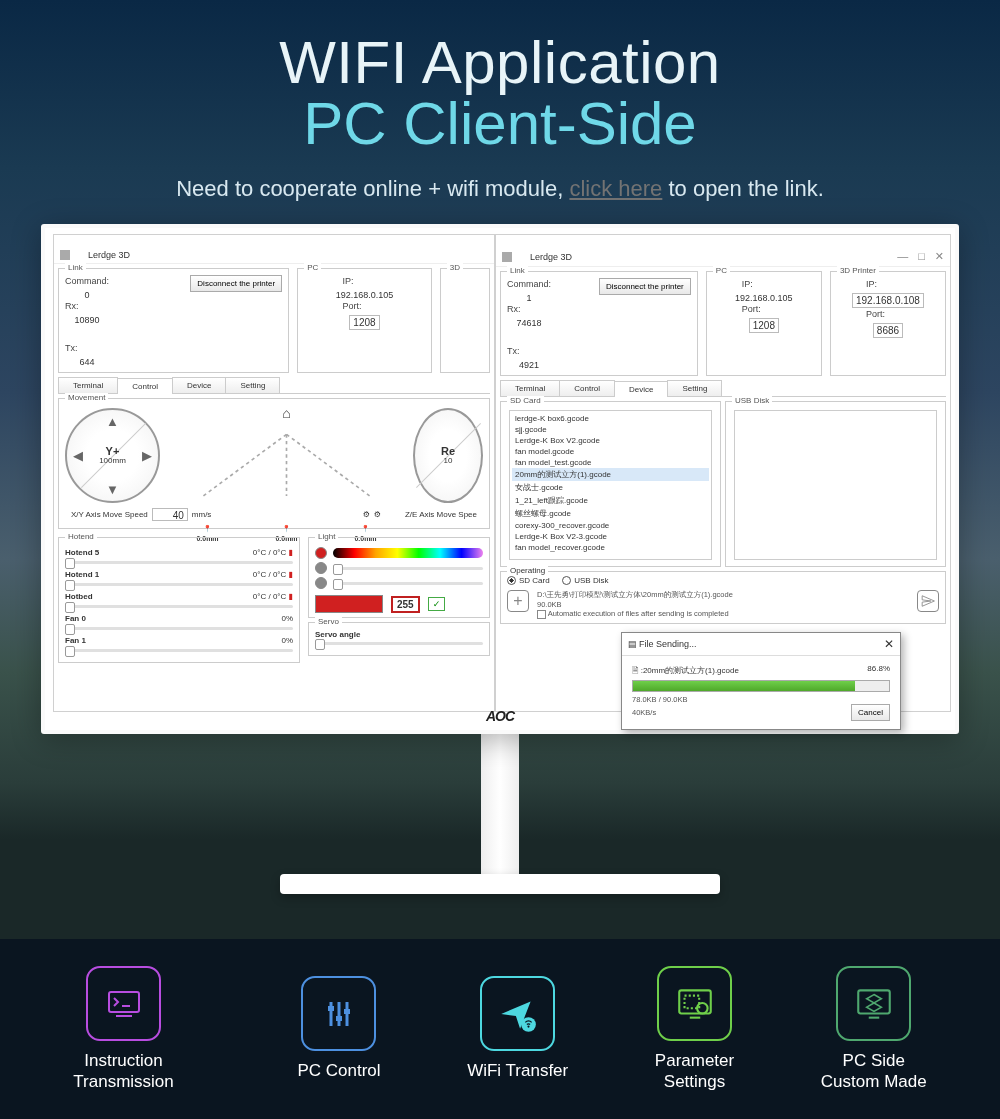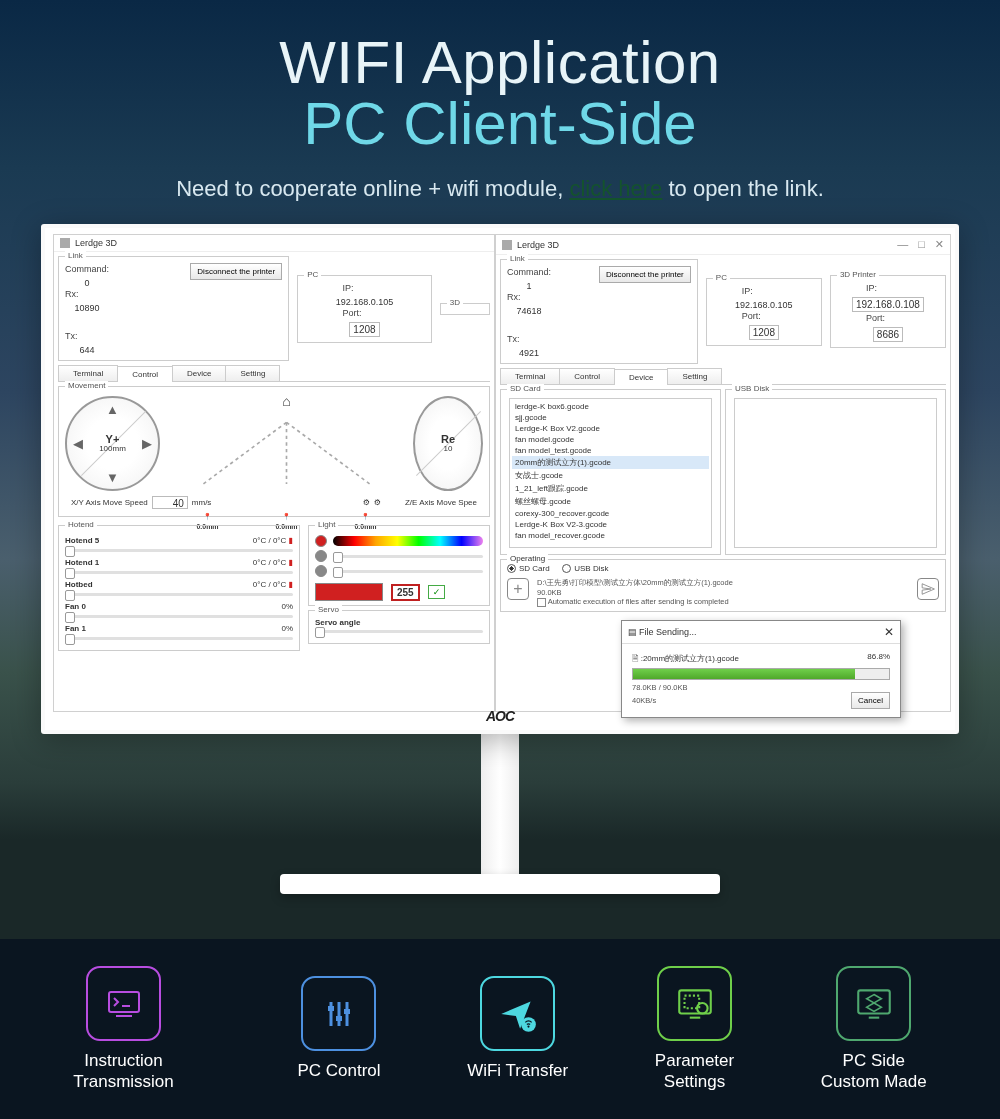--- a/index.html
+++ b/index.html
@@ -3,35 +3,35 @@
 <meta charset="utf-8">
 <style>
 * { box-sizing: border-box; margin: 0; padding: 0; }
 body { width: 1000px; height: 1119px; overflow: hidden; font-family: Arial, sans-serif; position: relative; }
 .bg { position: absolute; inset: 0; background: linear-gradient(180deg, #0a2845 0%, #1a3a52 15%, #2d4560 35%, #4a5f6d 50%, #3a524b 60%, #2a3d3a 70%, #1a2828 75%); }
 .bg::before { content:""; position:absolute; inset:0; background-image: radial-gradient(white 0.5px, transparent 0.5px); background-size: 30px 30px; opacity: 0.25; }
 .hero { position: relative; text-align: center; padding-top: 28px; color: #e8f4f8; }
 .hero h1 { font-size: 60px; font-weight: 300; letter-spacing: 0.5px; }
 .hero h2 { font-size: 60px; font-weight: 400; color: #6fd8e8; margin-top: -8px; }
 .subtitle { font-size: 22px; color: #d8e8f0; margin-top: 18px; }
-.subtitle a { color: #14532d; text-decoration: underline; }
+.subtitle a { color: #737373; text-decoration: underline; }
 .monitor { position: relative; width: 918px; margin: 22px auto 0; }
 .screen { background: #fff; border: 4px solid #fafafa; border-radius: 3px; height: 510px; position: relative; box-shadow: 0 5px 30px rgba(0,0,0,0.3); }
 .neck { width: 38px; height: 140px; background: linear-gradient(90deg,#eee,#fff,#eee); margin: 0 auto; }
 .base { width: 440px; height: 20px; background: #fff; margin: 0 auto; border-radius: 4px; box-shadow: 0 4px 10px rgba(0,0,0,0.25); }
 .brand { position:absolute; bottom:6px; left:50%; transform:translateX(-50%); font-weight:700; font-style:italic; font-size:14px; color:#222; letter-spacing:-1px;}
 .win { position: absolute; background: #fff; border: 1px solid #d0d0d0; font-size: 9px; color: #333; }
 .win1 { left: 8px; top: 6px; width: 442px; height: 478px; }
 .win2 { left: 450px; top: 6px; width: 456px; height: 478px; }
-.titlebar { display:flex; align-items:center; gap:5px; padding:3px 6px; border-bottom:1px solid #eee; }
+.titlebar { display:flex; align-items:center; gap:18px; padding:3px 6px; border-bottom:1px solid #eee;margin-top:12px; }
 .ticon { width:10px; height:10px; background:#aaa; }
 .wbtns { margin-left:auto; display:flex; gap:10px; color:#888; font-size:11px; }
 .grp { border:1px solid #ccc; margin:4px; padding:6px 6px 4px; position:relative; }
 .grp > .legend { position:absolute; top:-6px; left:6px; background:#fff; padding:0 3px; font-size:8px; color:#555; }
-.toprow { display:flex; gap:0;align-items:center; }
+.toprow { display:flex; gap:0; }
 .linkbox { flex:1.8; }
 .pcbox, .prbox { flex:1; }
 .kv { display:flex; gap:4px; align-items:center; margin:1px 0;flex-direction:column; }
 .kv label { min-width:44px; color:#444; }
 .inp { border:1px solid #bbb; padding:0 3px; height:13px; line-height:13px; font-size:10px; background:#fff; flex:1; min-width:0; }
 .btn { border:1px solid #aaa; background:linear-gradient(#fff,#e8e8e8); padding:3px 6px; font-size:8px; cursor:pointer; }
 .tabs { display:flex; border-bottom:1px solid #ccc; margin:0 4px; }
 .tab { border:1px solid #ccc; border-bottom:none; padding:3px 14px; font-size:8px; background:linear-gradient(#fff,#eee); margin-right:-1px; cursor:pointer; }
 .tab.active { background:#fff; position:relative; top:1px; }
 .mov { display:flex; gap:8px; align-items:center; }

